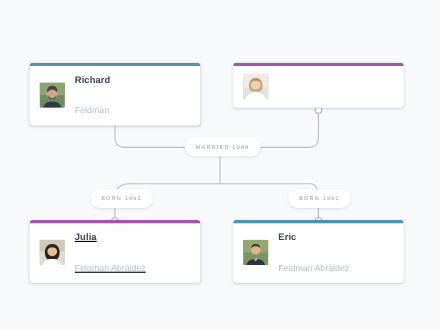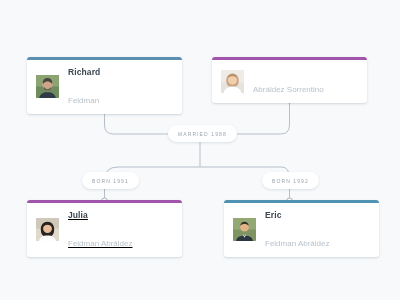--- a/index.html
+++ b/index.html
@@ -76,21 +76,21 @@
     font-size: 8px;
     color: #b9c2ca;
     margin-top: 18px;
     white-space: nowrap;
   }
 
   
   #card-richard { left: 27px;  top: 57px;  width: 155px; }
   #card-liliana { left: 212px; top: 57px;  width: 155px; }
   #card-julia   { left: 27px;  top: 200px; width: 155px; text-decoration: underline; }
-  #card-eric    { left: 224px; top: 200px; width: 155px; }
+  #card-eric    { left: 212px; top: 200px; width: 155px; }
 
   
   .pill {
     position: absolute;
     background: #ffffff;
     border-radius: 9px;
     box-shadow: 0 1px 2.5px rgba(40, 60, 80, 0.13);
     height: 17px;
     display: flex;
     align-items: center;
@@ -164,21 +164,20 @@
         <svg viewBox="0 0 24 24" xmlns="http://www.w3.org/2000/svg">
           <rect width="24" height="24" fill="#e6e2dc"></rect>
           <rect x="0" y="0" width="24" height="13" fill="#efece7"></rect>
           <path d="M5.5 11c0-4.4 2.6-7 6.5-7s6.5 2.6 6.5 7c0 3-1 5-2.5 6H8c-1.5-1-2.5-3-2.5-6z" fill="#c9a27e"></path>
           <circle cx="12" cy="10.5" r="4.8" fill="#f0cfae"></circle>
           <path d="M7.4 8.6C8 5.5 9.6 4 12 4s4 1.5 4.6 4.6c-1.3-1.4-2.8-2-4.6-2s-3.3.6-4.6 2z" fill="#b98f67"></path>
           <path d="M2.8 24c.7-4.2 4-6.2 9.2-6.2s8.5 2 9.2 6.2z" fill="#ffffff"></path>
         </svg>
       </div>
       <div class="names">
-        <div class="family-name">Abráldez Sorrentino</div>
       </div>
     </div>
   </div>
 
   <div class="card" id="card-julia">
     <div class="card-accent" style="background:#a055ab"></div>
     <div class="card-body">
       <div class="avatar">
         <svg viewBox="0 0 24 24" xmlns="http://www.w3.org/2000/svg">
           <rect width="24" height="24" fill="#dfd9ce"></rect>

